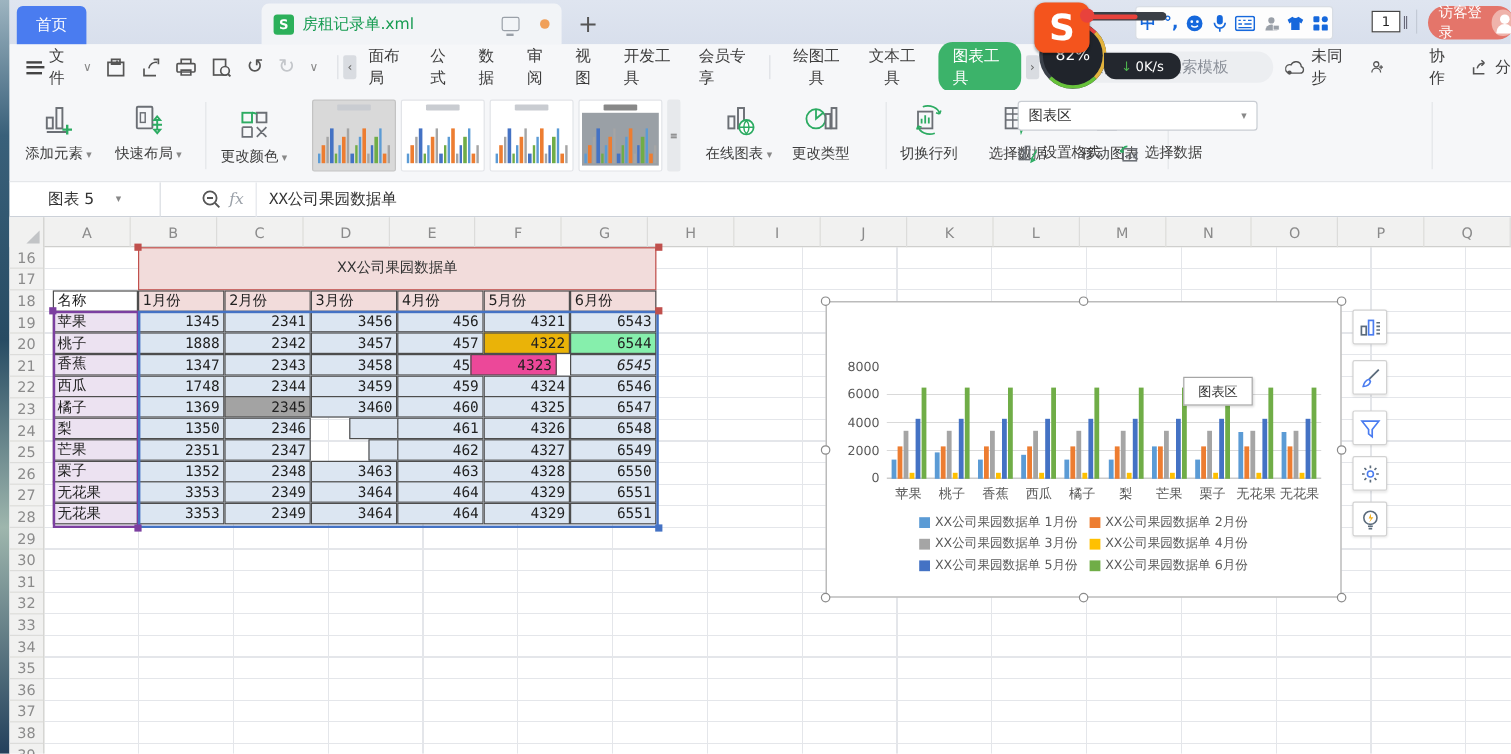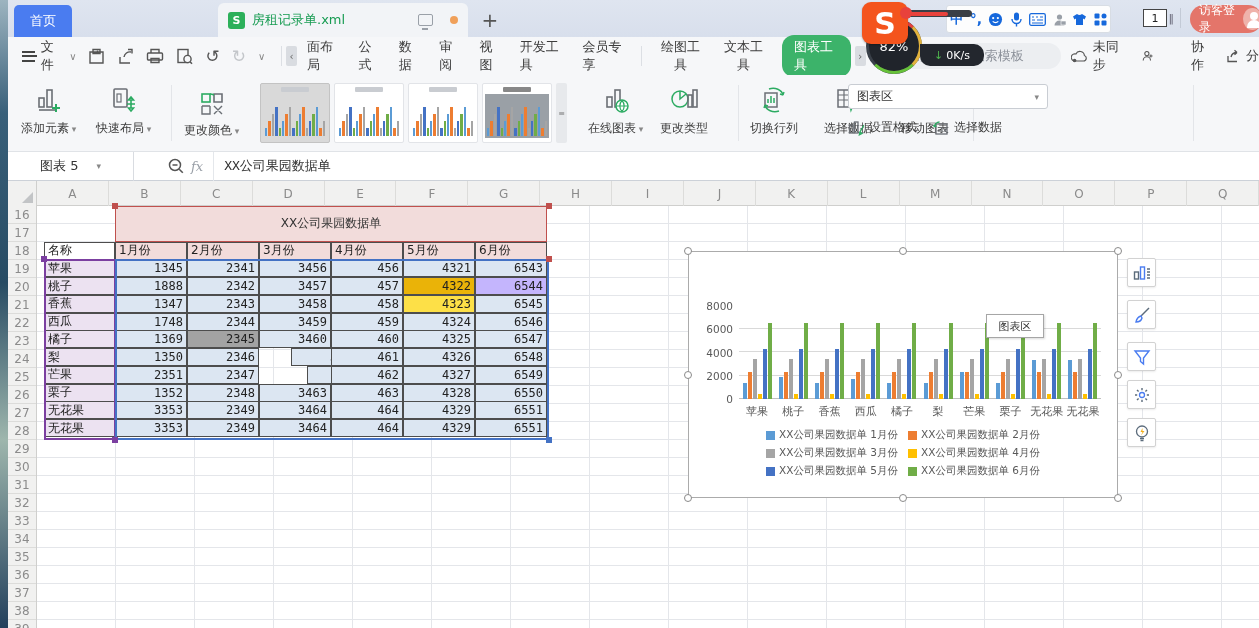--- a/index.html
+++ b/index.html
@@ -572,28 +572,28 @@
         <div class="cell num" style="left: 251px; top: 78.25px; width: 72px; height: 18px; background: rgb(220, 230, 242);">3456</div>
         <div class="cell num" style="left: 323px; top: 78.25px; width: 72px; height: 18px; background: rgb(220, 230, 242);">456</div>
         <div class="cell num" style="left: 395px; top: 78.25px; width: 72px; height: 18px; background: rgb(220, 230, 242);">4321</div>
         <div class="cell num" style="left: 467px; top: 78.25px; width: 72px; height: 18px; background: rgb(220, 230, 242);">6543</div>
         <div class="cell " style="left: 36px; top: 96px; width: 71px; height: 18px; background: rgb(236, 226, 241);">桃子</div>
         <div class="cell num" style="left: 107px; top: 96px; width: 72px; height: 18px; background: rgb(220, 230, 242);">1888</div>
         <div class="cell num" style="left: 179px; top: 96px; width: 72px; height: 18px; background: rgb(220, 230, 242);">2342</div>
         <div class="cell num" style="left: 251px; top: 96px; width: 72px; height: 18px; background: rgb(220, 230, 242);">3457</div>
         <div class="cell num" style="left: 323px; top: 96px; width: 72px; height: 18px; background: rgb(220, 230, 242);">457</div>
         <div class="cell num" style="left: 395px; top: 96px; width: 72px; height: 18px; background: #eab308;">4322</div>
-        <div class="cell num" style="left: 467px; top: 96px; width: 72px; height: 18px; background: #c4b5fd;">6544</div>
+        <div class="cell num" style="left: 467px; top: 96px; width: 72px; height: 18px; background: #86efac;">6544</div>
         <div class="cell " style="left: 36px; top: 113.75px; width: 71px; height: 18px; background: rgb(236, 226, 241);">香蕉</div>
         <div class="cell num" style="left: 107px; top: 113.75px; width: 72px; height: 18px; background: rgb(220, 230, 242);">1347</div>
         <div class="cell num" style="left: 179px; top: 113.75px; width: 72px; height: 18px; background: rgb(220, 230, 242);">2343</div>
         <div class="cell num" style="left: 251px; top: 113.75px; width: 72px; height: 18px; background: rgb(220, 230, 242);">3458</div>
         <div class="cell num" style="left: 323px; top: 113.75px; width: 72px; height: 18px; background: rgb(220, 230, 242);">458</div>
-        <div class="cell num" style="left: 395px; top: 113.75px; width: 72px; height: 18px; background: #fde047;">4323</div>
-        <div class="cell num" style="left: 467px; top: 113.75px; width: 72px; height: 18px; background: rgb(220, 230, 242);">6545</div>
+        <div class="cell num" style="left: 384px; top: 113.75px; width: 72px; height: 18px; background: #ec4899;">4323</div>
+        <div class="cell num" style="left: 467px; top: 113.75px; width: 72px; height: 18px; background: rgb(220, 230, 242); font-style: italic;">6545</div>
         <div class="cell " style="left: 36px; top: 131.5px; width: 71px; height: 18px; background: rgb(236, 226, 241);">西瓜</div>
         <div class="cell num" style="left: 107px; top: 131.5px; width: 72px; height: 18px; background: rgb(220, 230, 242);">1748</div>
         <div class="cell num" style="left: 179px; top: 131.5px; width: 72px; height: 18px; background: rgb(220, 230, 242);">2344</div>
         <div class="cell num" style="left: 251px; top: 131.5px; width: 72px; height: 18px; background: rgb(220, 230, 242);">3459</div>
         <div class="cell num" style="left: 323px; top: 131.5px; width: 72px; height: 18px; background: rgb(220, 230, 242);">459</div>
         <div class="cell num" style="left: 395px; top: 131.5px; width: 72px; height: 18px; background: rgb(220, 230, 242);">4324</div>
         <div class="cell num" style="left: 467px; top: 131.5px; width: 72px; height: 18px; background: rgb(220, 230, 242);">6546</div>
         <div class="cell " style="left: 36px; top: 149.25px; width: 71px; height: 18px; background: rgb(236, 226, 241);">橘子</div>
         <div class="cell num" style="left: 107px; top: 149.25px; width: 72px; height: 18px; background: rgb(220, 230, 242);">1369</div>
         <div class="cell num" style="left: 179px; top: 149.25px; width: 72px; height: 18px; background: #a3a3a3;">2345</div>

